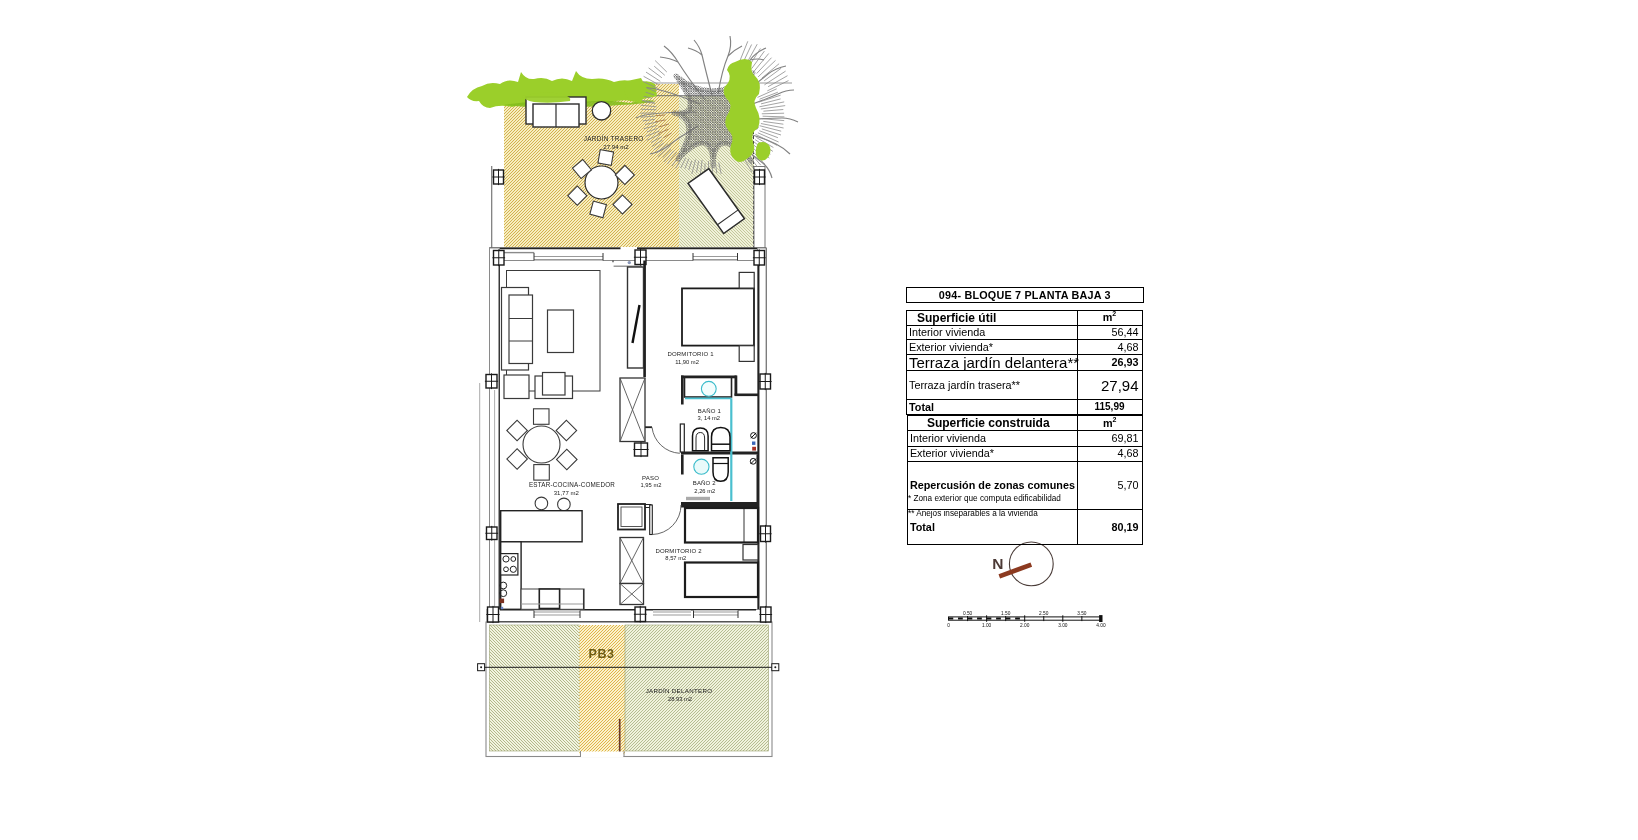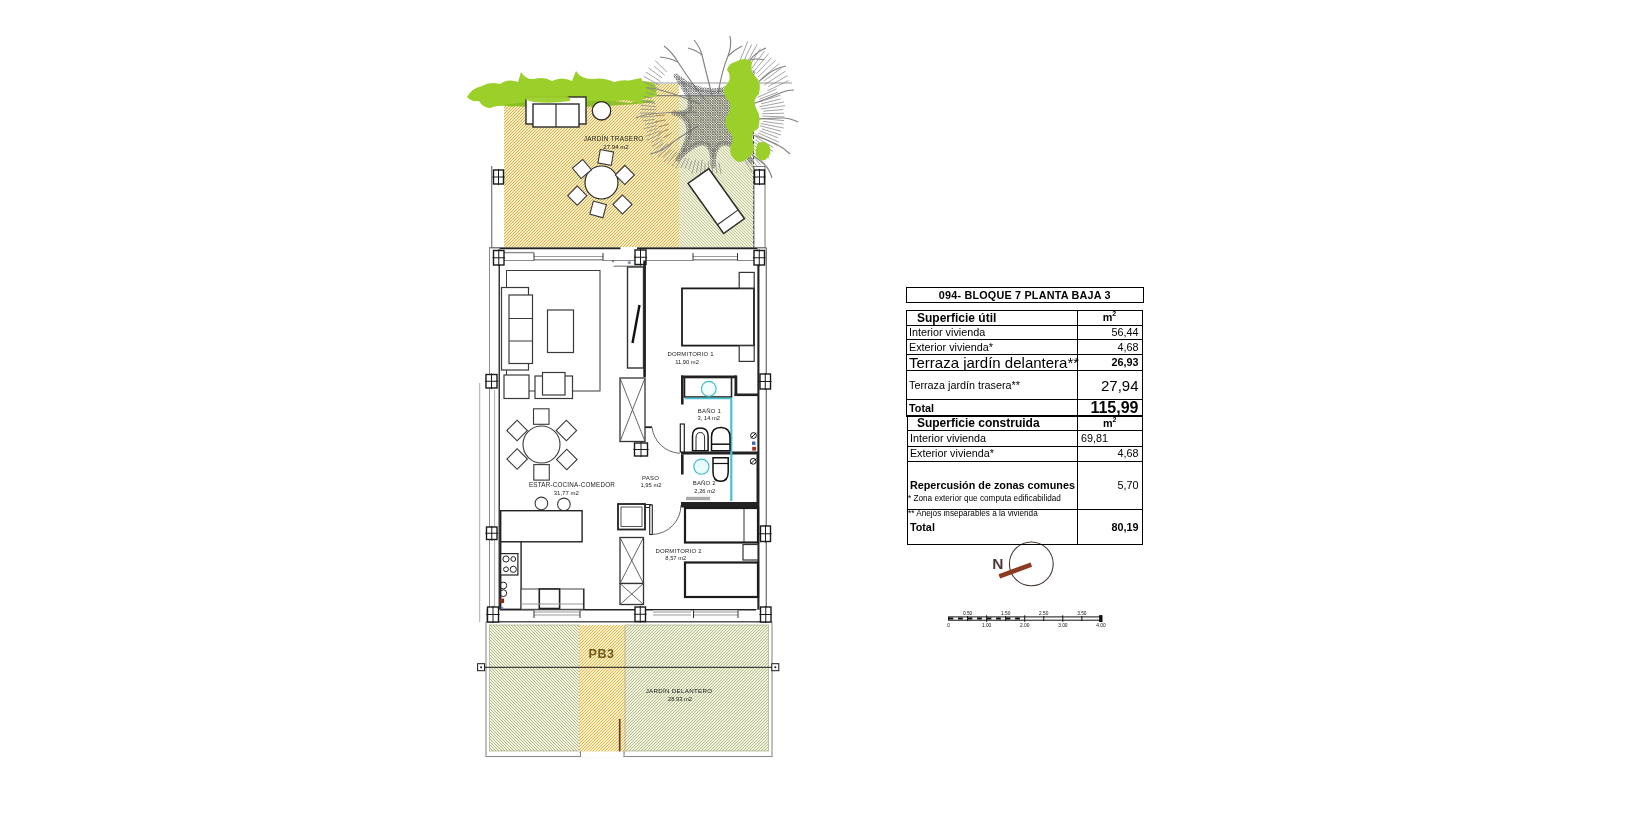--- a/index.html
+++ b/index.html
@@ -631,38 +631,38 @@
 <tr style="height:14.7px">
         <td style="border:1px solid #000;padding:0 2px;font-weight:normal;font-size:15px;white-space:nowrap">Terraza jardín delantera**</td>
         <td style="border:1px solid #000;padding:0 3px;text-align:right;font-weight:bold;font-size:10.8px">26,93</td>
       </tr>
 <tr style="height:29px">
         <td style="border:1px solid #000;padding:0 2px;font-weight:normal;font-size:10.8px;white-space:nowrap">Terraza jardín trasera**</td>
         <td style="border:1px solid #000;padding:0 3px;text-align:right;font-weight:normal;font-size:15px">27,94</td>
       </tr>
 <tr style="height:14.7px">
         <td style="border:1px solid #000;padding:0 2px;font-weight:bold;font-size:10.8px;white-space:nowrap">Total</td>
-        <td style="border:1px solid #000;padding:0 3px;text-align:right;font-weight:bold;font-size:16px">115,99</td>
+        <td style="border:1px solid #000;padding:0 3px;text-align:center;font-weight:bold;font-size:10px">115,99</td>
       </tr>
 </tbody>
   </table>
 
 <table style="position:absolute;left:906.9px;top:415.3px;width:235.7px;border-collapse:collapse;border:1.8px solid #000;table-layout:fixed;line-height:1">
     <colgroup>
       <col style="width:170px">
       <col>
     </colgroup>
 <tbody>
       <tr style="height:15.2px">
-        <td style="border:1px solid #000;padding:0 9px;font-weight:bold;font-size:12px;white-space:nowrap">Superficie construida</td>
+        <td style="border:1px solid #000;padding:0 19px;font-weight:bold;font-size:12px;white-space:nowrap">Superficie construida</td>
         <td style="border:1px solid #000;padding:0 3px;text-align:center;font-weight:bold;font-size:10.8px"><span style="font-weight:bold">m<sup style="font-size:7px">2</sup></span></td>
       </tr>
 <tr style="height:15.2px">
         <td style="border:1px solid #000;padding:0 2px;font-weight:normal;font-size:10.8px;white-space:nowrap">Interior vivienda</td>
-        <td style="border:1px solid #000;padding:0 3px;text-align:left;font-weight:normal;font-size:10.8px">69,81</td>
+        <td style="border:1px solid #000;padding:0 3px;text-align:right;font-weight:normal;font-size:10.8px">69,81</td>
       </tr>
 <tr style="height:15.2px">
         <td style="border:1px solid #000;padding:0 2px;font-weight:normal;font-size:10.8px;white-space:nowrap">Exterior vivienda*</td>
         <td style="border:1px solid #000;padding:0 3px;text-align:right;font-weight:normal;font-size:10.8px">4,68</td>
       </tr>
 <tr style="height:15.2px">
         <td style="border:1px solid #000;padding:18px 2px;font-weight:bold;font-size:10.8px;white-space:nowrap">Repercusión de zonas comunes</td>
         <td style="border:1px solid #000;padding:0 3px;text-align:right;font-weight:normal;font-size:10.8px">5,70</td>
       </tr>
 <tr style="height:15.2px">

